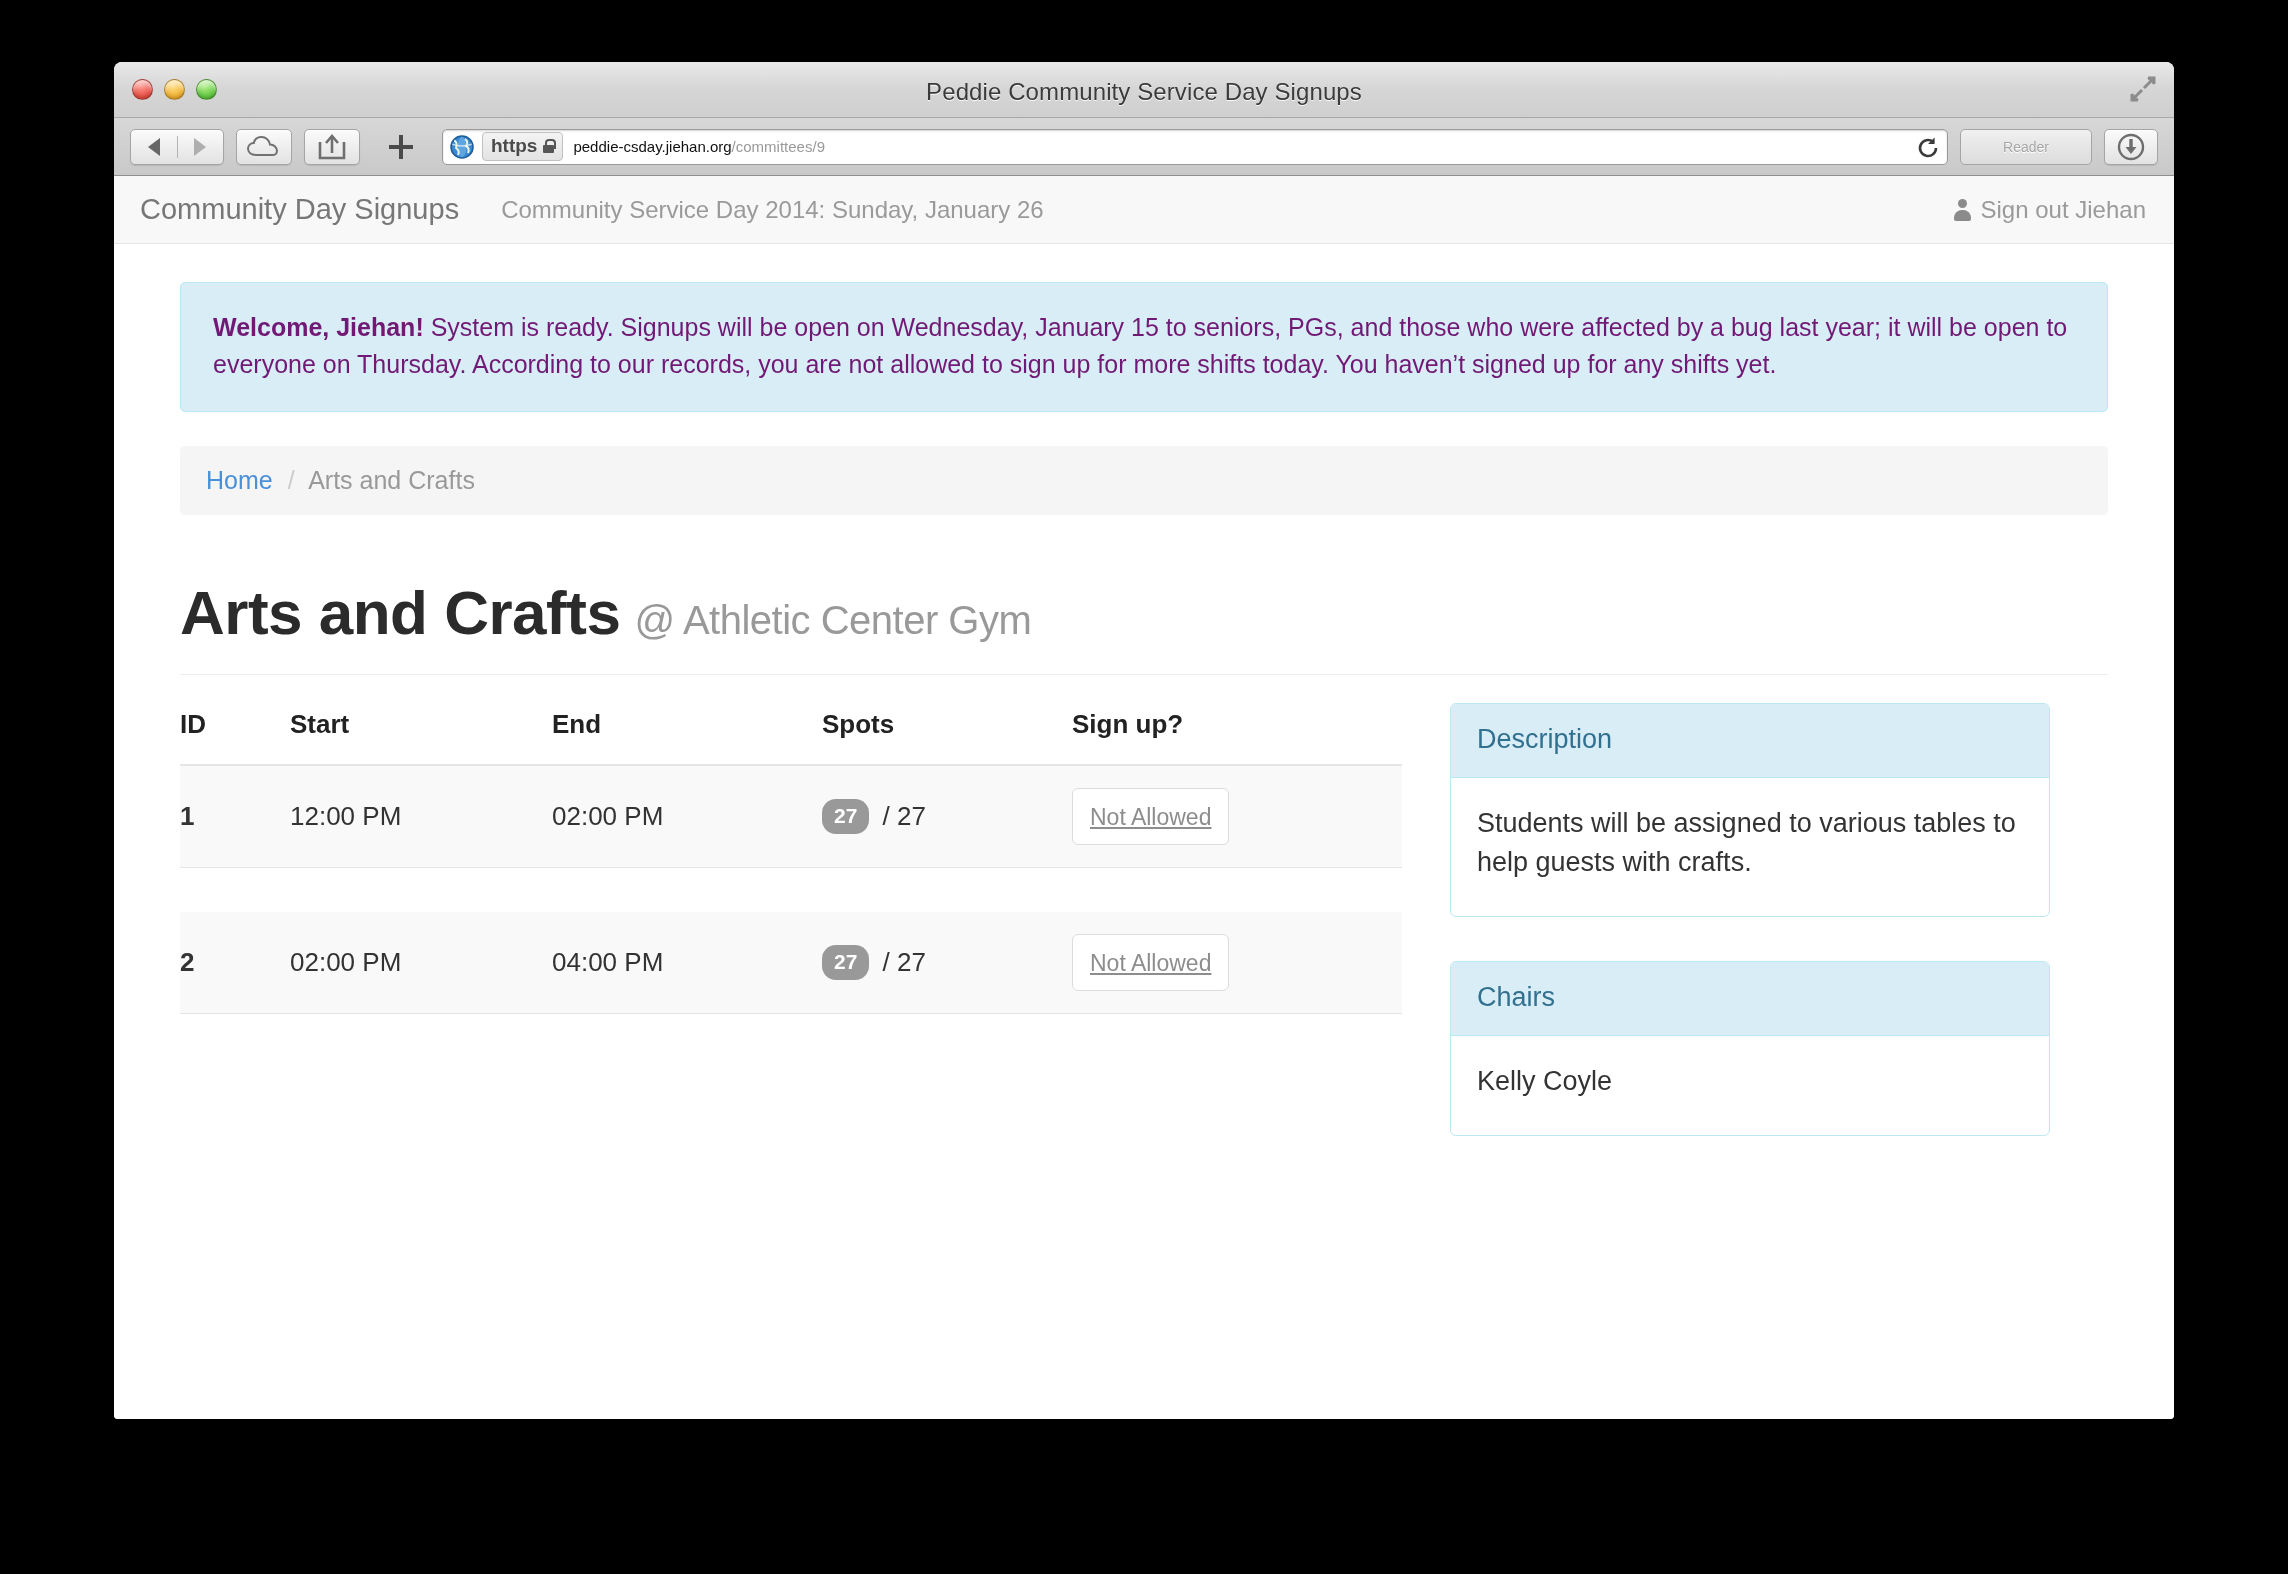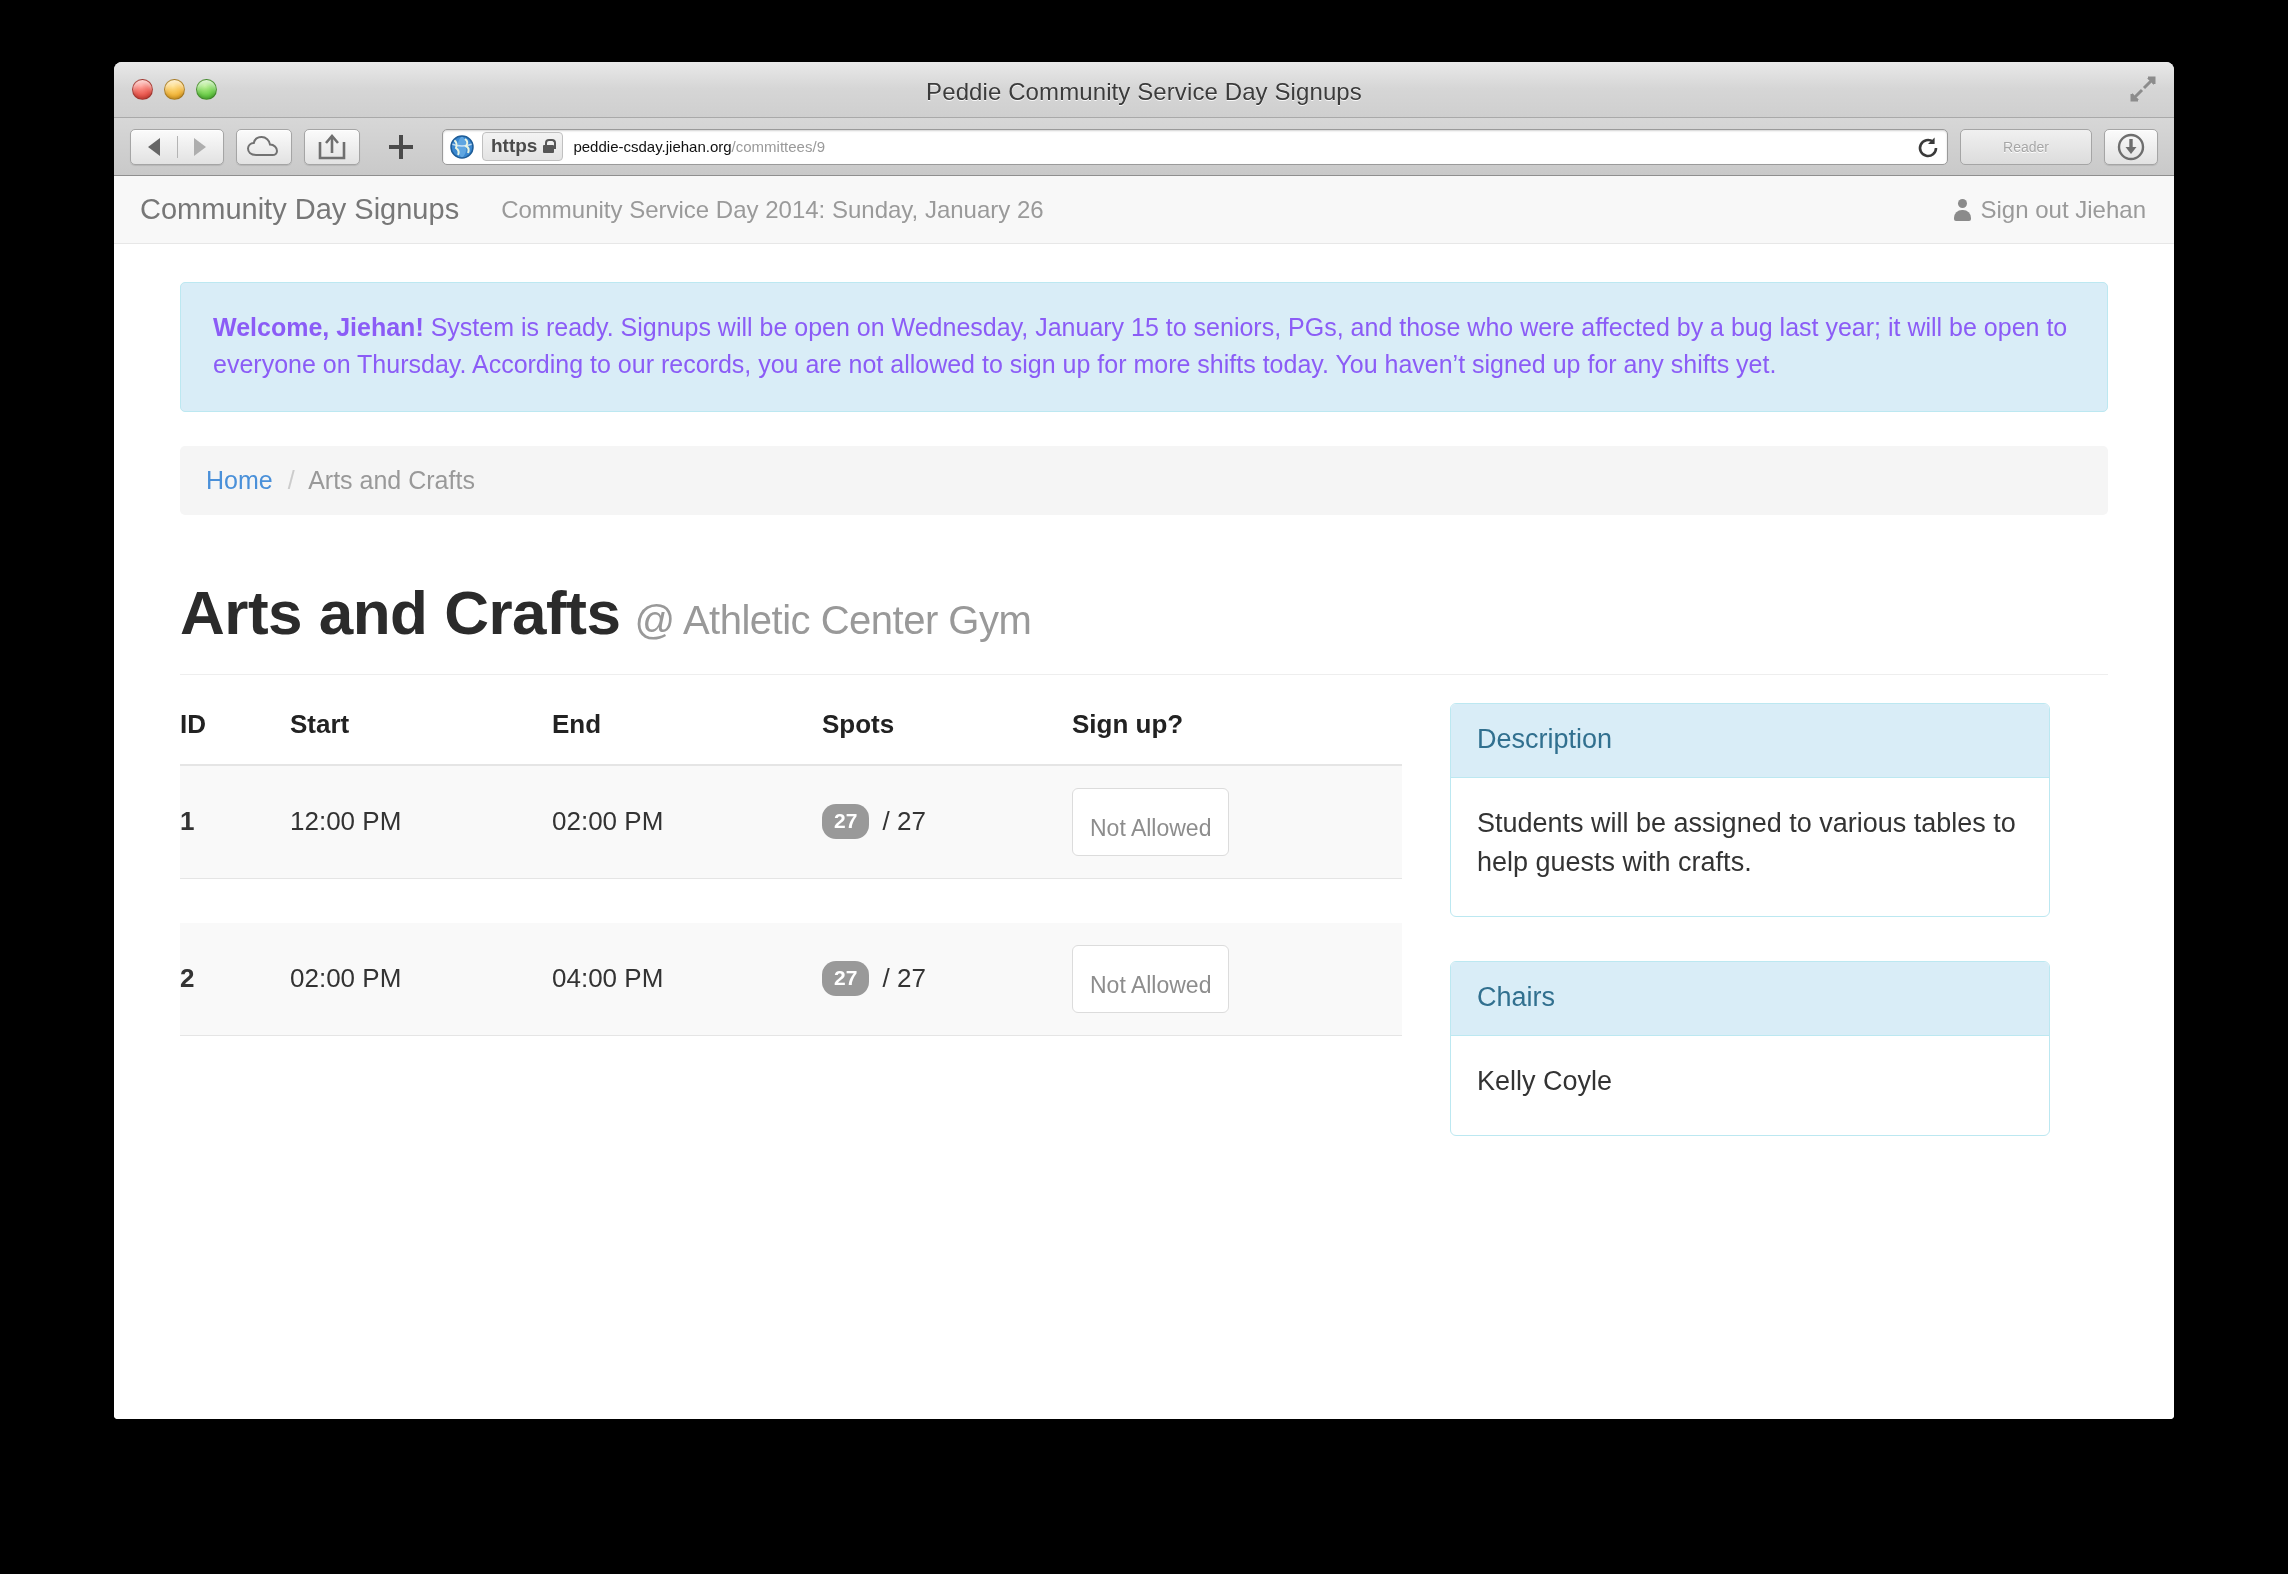--- a/index.html
+++ b/index.html
@@ -169,21 +169,21 @@
     background:#8b8b8b; border-radius: 8px 8px 2px 2px;
   }
 
   .container { padding: 0 66px; }
 
   .alert {
     margin-top: 38px;
     background: #d9edf7;
     border: 1px solid #bce8f1;
     border-radius: 5px;
-    color: #8b5cf6;
+    color: #701a75;
     padding: 26px 32px 28px;
     font-size: 25px;
     line-height: 1.47;
   }
   .alert b { font-weight: bold; }
 
   .breadcrumb {
     margin-top: 34px;
     background: #f5f5f5;
     border-radius: 5px;
@@ -243,22 +243,23 @@
   }
   .spots-total { color: #333; margin-left: 6px; }
 
   .btn-disabled {
     display: inline-block;
     background: #fff;
     border: 1px solid #dcdcdc;
     border-radius: 6px;
     color: #8d8d8d;
     font-size: 23px;
-    padding: 26px 17px 13px;
+    padding: 15px 17px 13px;
     cursor: default;
+    text-decoration: underline;
   }
 
   .panel {
     border: 1px solid #bce8f1;
     border-radius: 6px;
     margin-bottom: 44px;
     background: #fff;
     overflow: hidden;
   }
   .panel-head {

